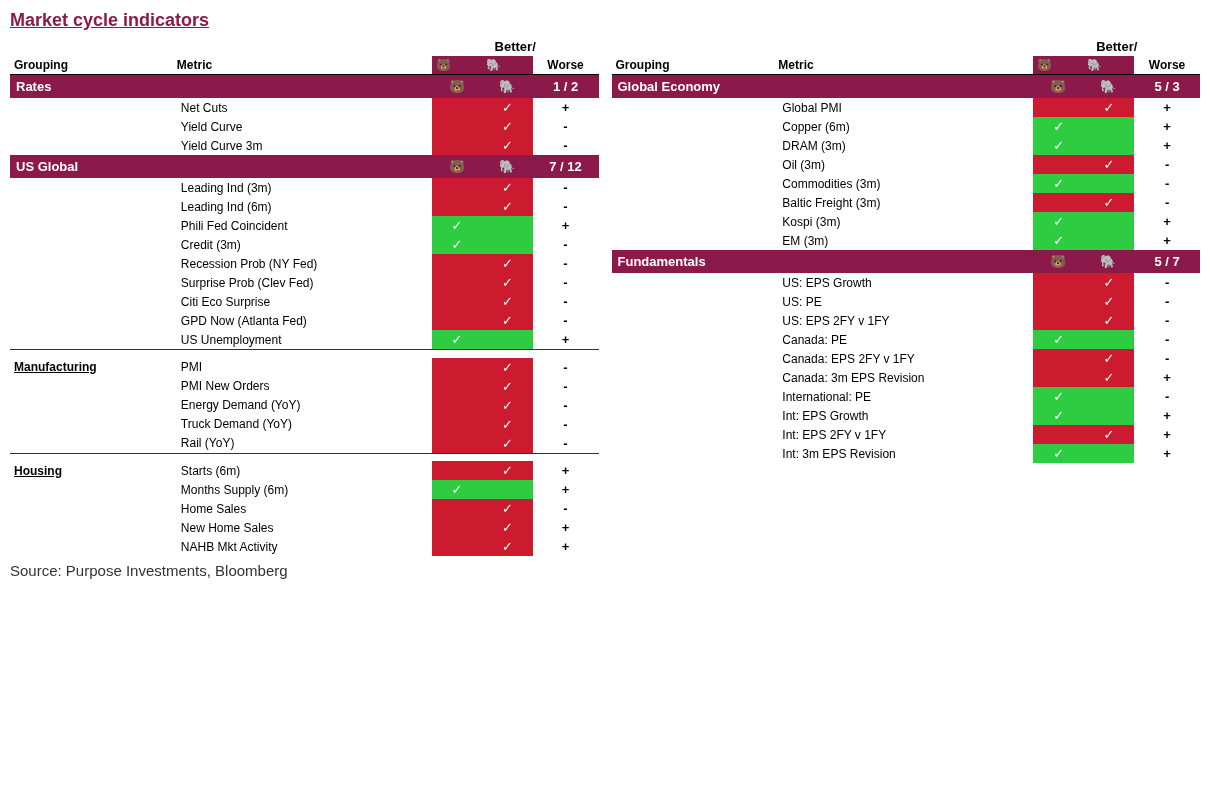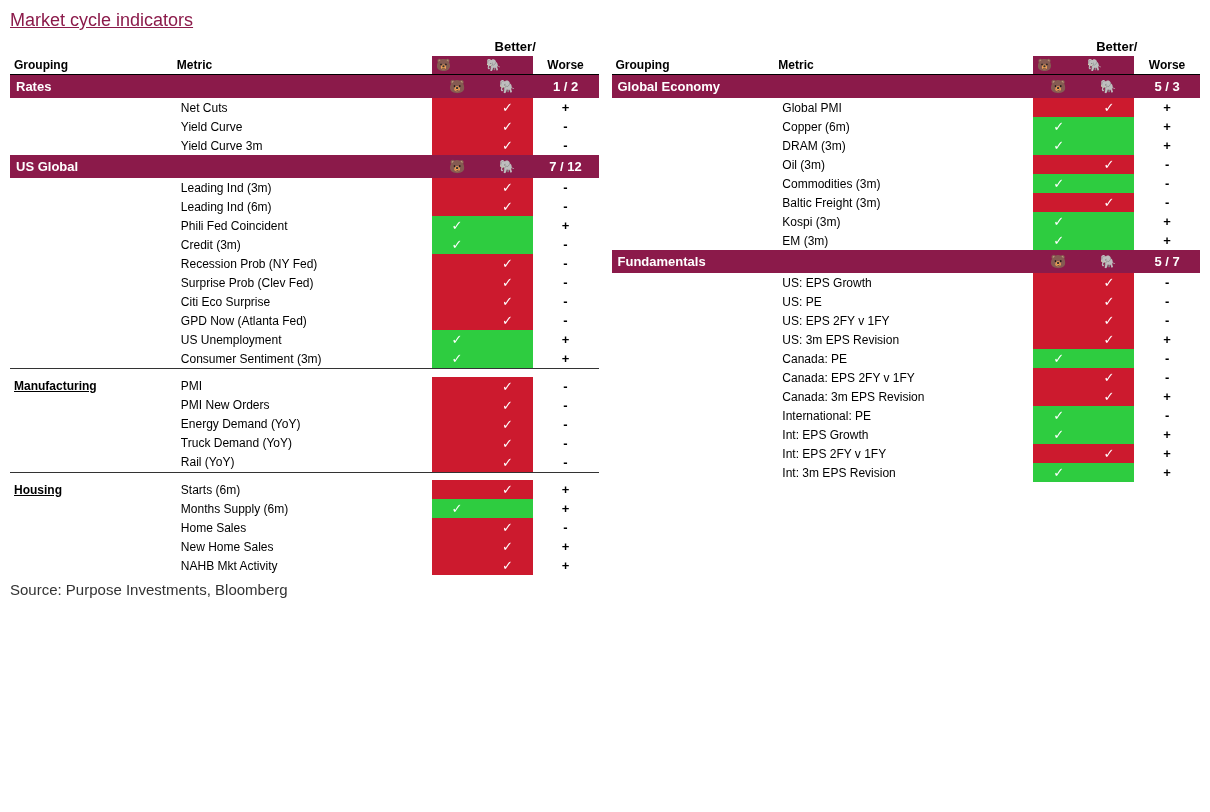--- a/index.html
+++ b/index.html
@@ -5,21 +5,21 @@
     * { margin: 0; padding: 0; box-sizing: border-box; }
     body {
       font-family: Arial, sans-serif;
       font-size: 12px;
       background: #fff;
       padding: 10px;
       width: 1210px;
     }
     h1 {
       font-size: 18px;
-      font-weight: normal;
+      font-weight: bold;
       color: #8B1A4A;
       text-decoration: underline;
       margin-bottom: 6px;
     }
     .main-container {
       display: flex;
       gap: 13px;
       width: 100%;
     }
     .left-table, .right-table {
@@ -230,27 +230,20 @@
             <td class="check-red" style="text-align: center; width: 34px;">✓</td>
             <td class="bw-cell">-</td>
           </tr>
           <tr>
             <td></td>
             <td class="metric-cell">US Unemployment</td>
             <td class="check-green" style="text-align: center; width: 34px;">✓</td>
             <td class="green-cell" style="text-align: center; width: 34px;"></td>
             <td class="bw-cell">+</td>
           </tr>
-          <tr>
-            <td></td>
-            <td class="metric-cell">Consumer Sentiment (3m)</td>
-            <td class="check-green" style="text-align: center; width: 34px;">✓</td>
-            <td class="green-cell" style="text-align: center; width: 34px;"></td>
-            <td class="bw-cell">+</td>
-          </tr>
           <tr class="divider-row">
             <td colspan="5"></td>
           </tr>
           <tr>
             <td class="grouping-cell">Manufacturing</td>
             <td class="metric-cell">PMI</td>
             <td class="red-cell" style="text-align: center; width: 34px;"></td>
             <td class="check-red" style="text-align: center; width: 34px;">✓</td>
             <td class="bw-cell">-</td>
           </tr>
@@ -425,27 +418,20 @@
           </tr>
           <tr>
             <td></td>
             <td class="metric-cell">US: EPS 2FY v 1FY</td>
             <td class="red-cell" style="text-align: center; width: 34px;"></td>
             <td class="check-red" style="text-align: center; width: 34px;">✓</td>
             <td class="bw-cell">-</td>
           </tr>
           <tr>
             <td></td>
-            <td class="metric-cell">US: 3m EPS Revision</td>
-            <td class="red-cell" style="text-align: center; width: 34px;"></td>
-            <td class="check-red" style="text-align: center; width: 34px;">✓</td>
-            <td class="bw-cell">+</td>
-          </tr>
-          <tr>
-            <td></td>
             <td class="metric-cell">Canada: PE</td>
             <td class="check-green" style="text-align: center; width: 34px;">✓</td>
             <td class="green-cell" style="text-align: center; width: 34px;"></td>
             <td class="bw-cell">-</td>
           </tr>
           <tr>
             <td></td>
             <td class="metric-cell">Canada: EPS 2FY v 1FY</td>
             <td class="red-cell" style="text-align: center; width: 34px;"></td>
             <td class="check-red" style="text-align: center; width: 34px;">✓</td>

